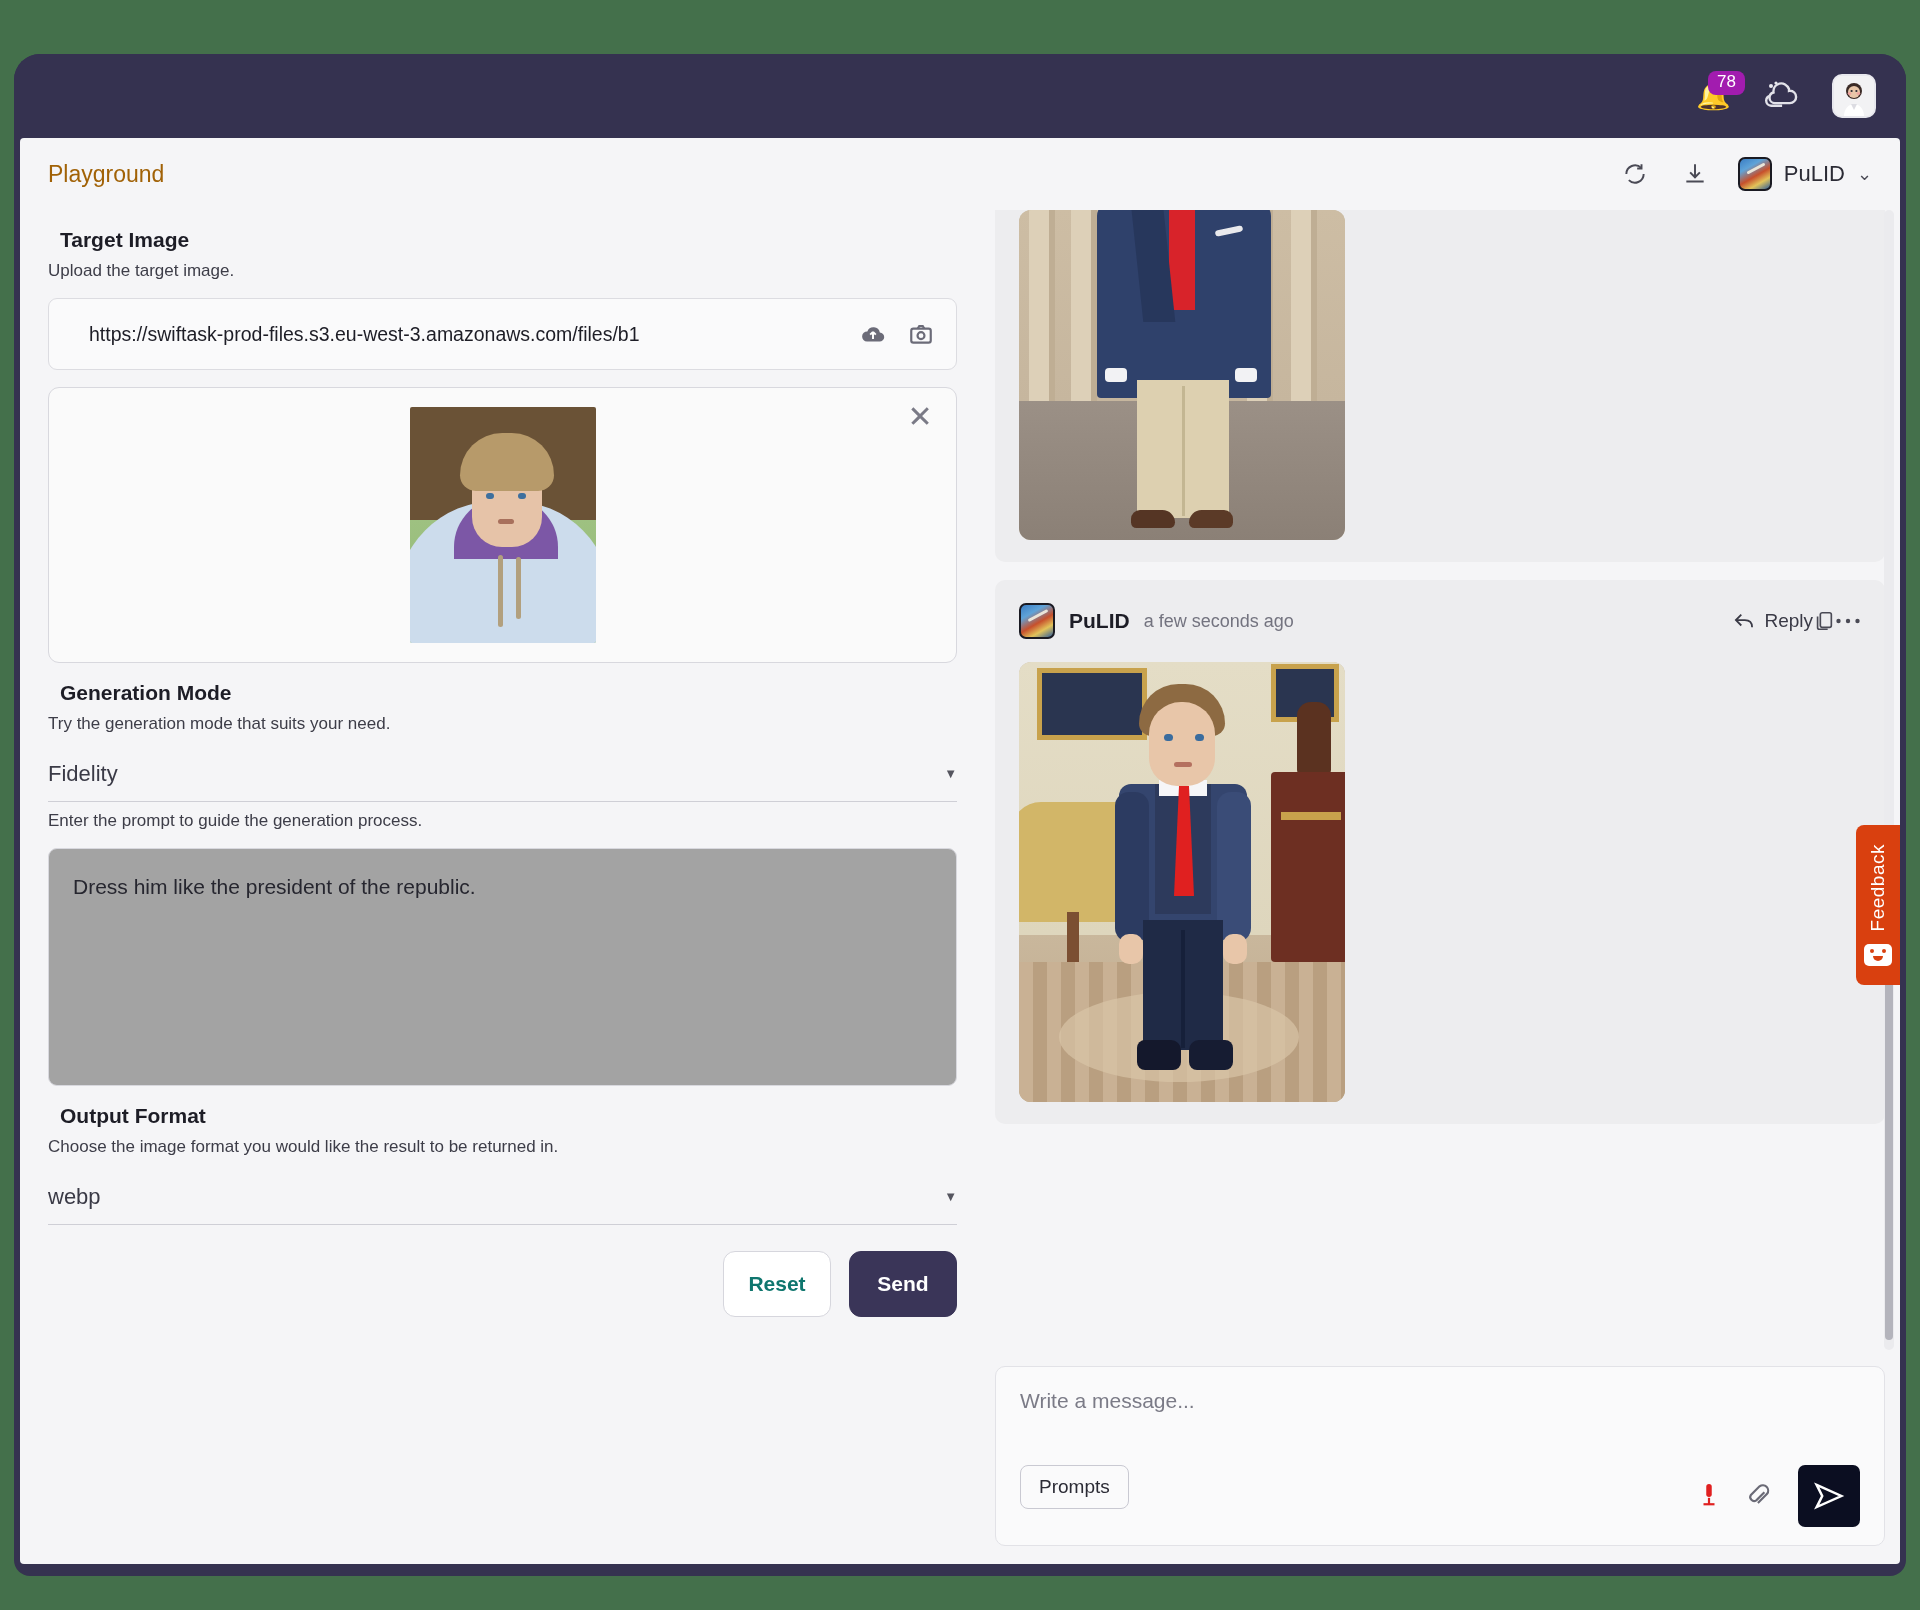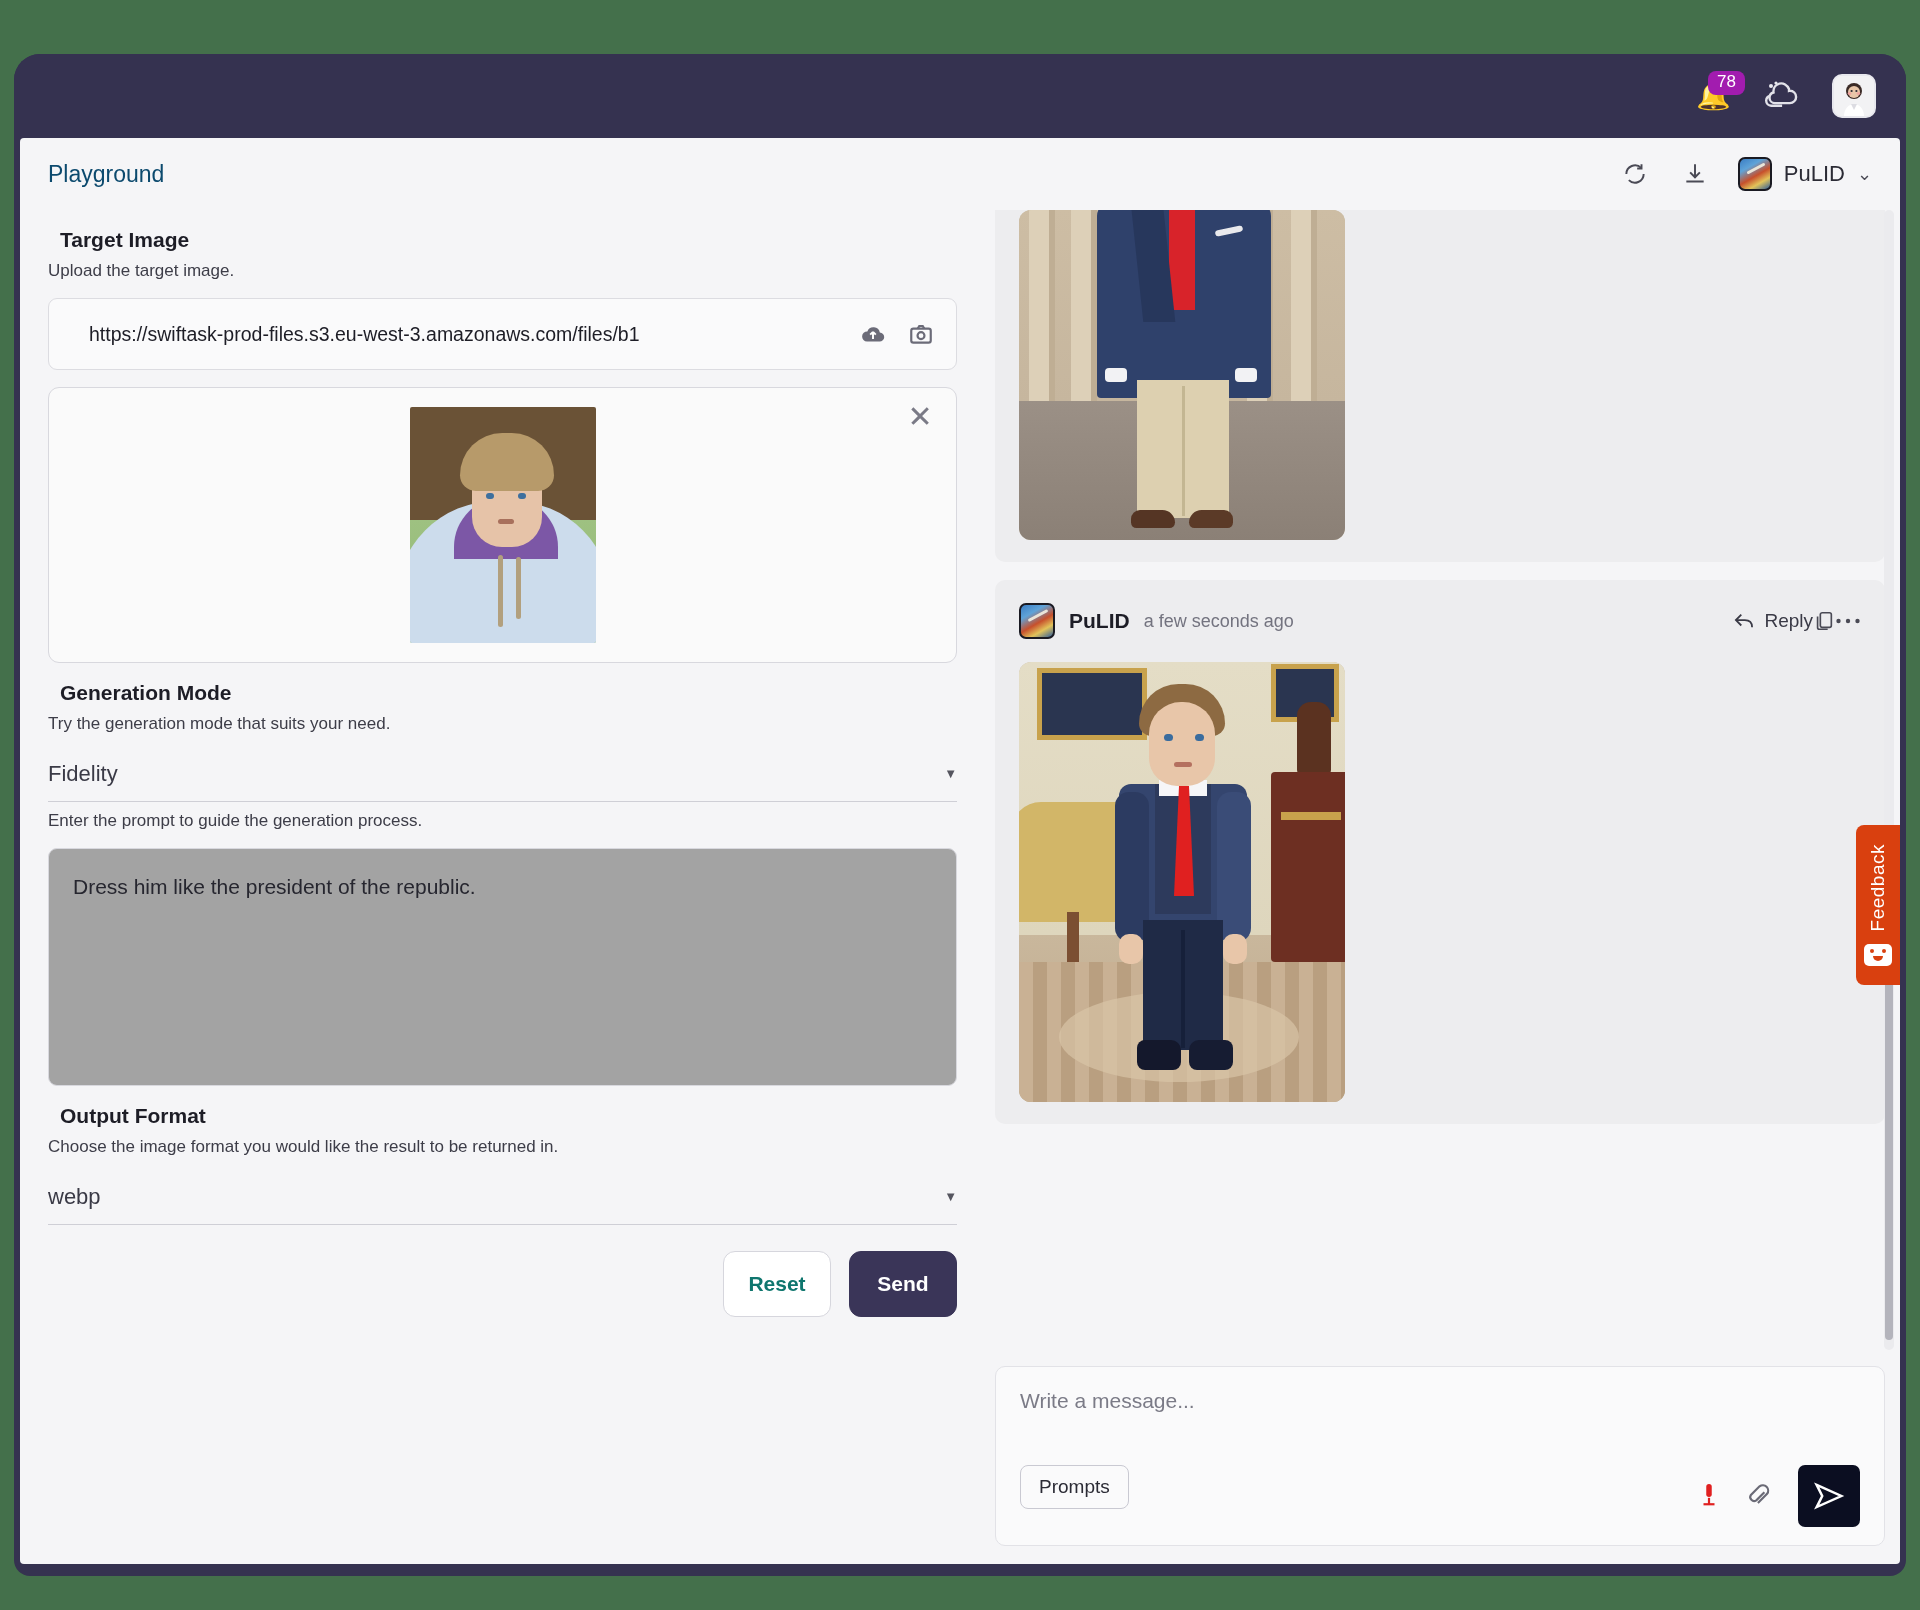--- a/index.html
+++ b/index.html
@@ -57,21 +57,21 @@
     border-radius: 4px;
     overflow: hidden;
   }
 
   
   .pg-header {
     position: absolute; left: 0; top: 0; width: 100%; height: 72px;
     display: flex; align-items: center; justify-content: space-between;
     padding: 0 28px 0 28px;
   }
-  .pg-title { font-size: 23px; color: #0c4a6e; }
+  .pg-title { font-size: 23px; color: #a16207; }
   .pg-actions { display: flex; align-items: center; gap: 26px; }
   .icon-btn { width: 34px; height: 34px; display:flex; align-items:center; justify-content:center; cursor:pointer; color:#4a4a55; }
   .model-chip { display:flex; align-items:center; gap: 12px; cursor:pointer; }
   .model-thumb {
     width: 34px; height: 34px; border-radius: 7px;
     border: 2px solid #1a1a22;
     background: linear-gradient(150deg,#3b7ec4 0%,#5fa3d8 28%,#c7502c 55%,#e2c35a 75%,#2f5e9b 100%);
     position: relative; overflow: hidden;
   }
   .model-thumb::after{

